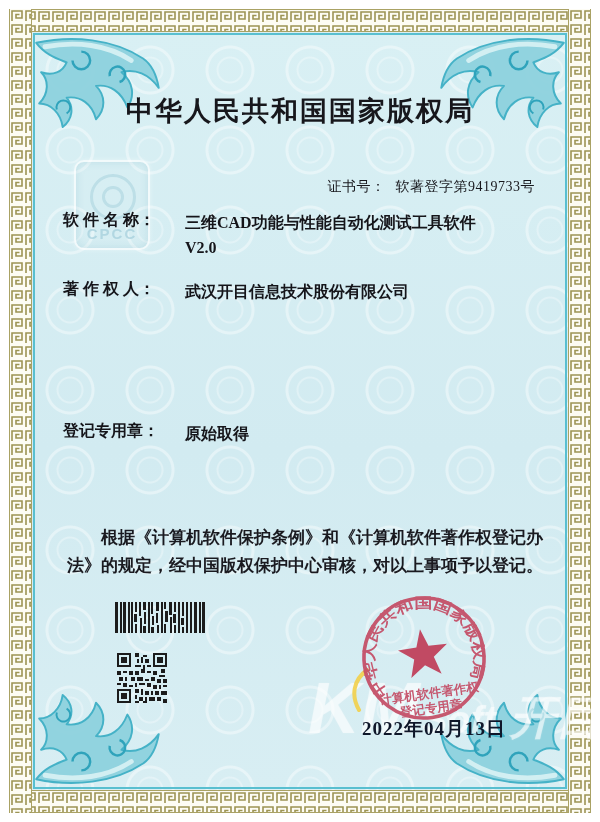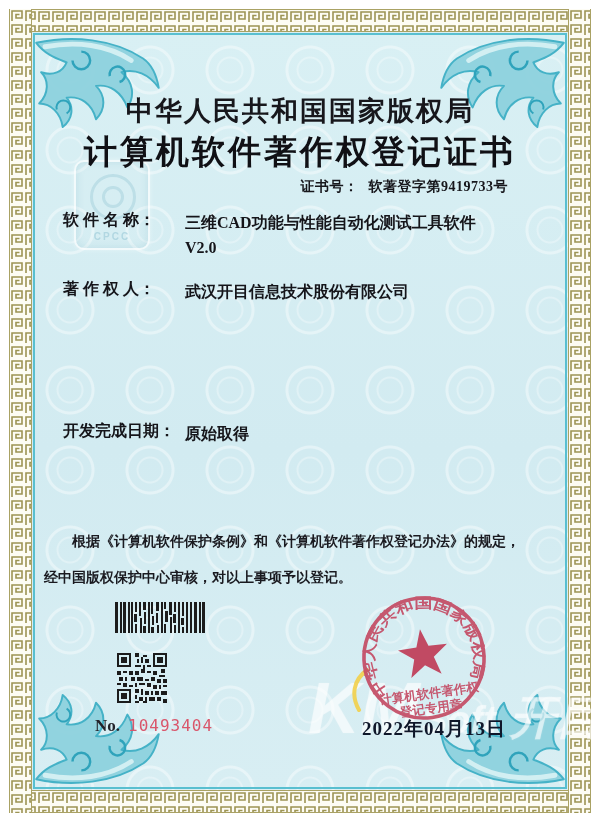--- a/index.html
+++ b/index.html
@@ -32,47 +32,47 @@
   .fl-tl{left:33px;top:33px;}
   .fl-tr{right:33px;top:33px;transform:scaleX(-1);}
   .fl-bl{left:33px;bottom:33px;transform:scaleY(-1);}
   .fl-br{right:33px;bottom:33px;transform:scale(-1,-1);}
 
   
   .authority{position:absolute;left:0;top:93px;width:100%;text-align:center;
     font-size:27px;font-weight:bold;letter-spacing:2px;color:#17171c;}
   .cert-title{position:absolute;left:0;top:130px;width:100%;text-align:center;
     font-size:33px;font-weight:bold;letter-spacing:3px;color:#101015;}
-  .cert-no{position:absolute;right:92px;top:178px;font-size:14px;font-weight:bold;color:#17171c;letter-spacing:.5px;}
+  .cert-no{position:absolute;right:65px;top:178px;font-size:14px;font-weight:normal;color:#17171c;letter-spacing:.5px;}
   .cert-no .lbl{margin-right:10px;}
 
   .field{position:absolute;left:63px;width:486px;font-size:16px;font-weight:bold;color:#15151a;}
   .flabel{display:inline-block;min-width:122px;vertical-align:top;}
   .fvalue{display:inline-block;vertical-align:top;white-space:pre-line;max-width:350px;line-height:25px;}
 
-  .statement{position:absolute;left:44px;top:524px;width:488px;font-size:14px;font-weight:600;
-    color:#1a1a20;line-height:36px;text-indent:2em;}
+  .statement{position:absolute;left:67px;top:524px;width:488px;font-size:17px;font-weight:600;
+    color:#1a1a20;line-height:28px;text-indent:2em;}
 
   
   .barcode{position:absolute;left:115px;top:602px;width:90px;height:31px;}
   .qrcode{position:absolute;left:117px;top:653px;width:50px;height:50px;}
   .serial{position:absolute;left:95px;top:716px;font-size:17px;font-weight:bold;color:#23232a;}
   .serial .num{font-family:"DejaVu Sans Mono","Liberation Mono",monospace;font-weight:normal;
     color:#d9566b;letter-spacing:1px;margin-left:8px;font-size:16px;}
 
   
   .cpcc{position:absolute;left:74px;top:160px;width:72px;height:86px;border-radius:10px;
     border:2px solid rgba(255,255,255,.85);box-shadow:inset 0 0 8px rgba(130,180,195,.35), 0 0 4px rgba(255,255,255,.5);
     opacity:.8;}
   .cpcc .ring{position:absolute;left:14px;top:12px;width:40px;height:40px;border-radius:50%;
     border:3px solid rgba(178,216,226,.9);}
   .cpcc .ring:after{content:"";position:absolute;left:9px;top:9px;width:16px;height:16px;border-radius:50%;
     border:3px solid rgba(178,216,226,.9);}
   .cpcc .cpcc-label{position:absolute;left:0;bottom:6px;width:100%;text-align:center;
-    font-family:"Liberation Sans","DejaVu Sans",sans-serif;font-size:10px;letter-spacing:2px;
+    font-family:"Liberation Sans","DejaVu Sans",sans-serif;font-size:15px;letter-spacing:2px;
     color:rgba(165,208,220,.95);font-weight:bold;}
 
   
   .brand{position:absolute;left:308px;top:672px;width:300px;color:rgba(255,255,255,.55);
     font-family:"Liberation Sans","DejaVu Sans",sans-serif;font-style:italic;font-weight:bold;
     white-space:nowrap;text-shadow:0 0 2px rgba(255,255,255,.25);}
   .brand .km{font-size:72px;line-height:72px;}
   .brand .soft{font-size:38px;margin-left:2px;}
   .brand .cn{font-size:46px;margin-left:14px;}
   .swoosh{position:absolute;left:347px;top:668px;width:26px;height:44px;}
@@ -138,34 +138,33 @@
   <svg class="flourish fl-br">
       <use href="#flourish"></use>
     </svg>
 
   <div class="cpcc">
     <div class="ring"></div>
     <div class="cpcc-label">CPCC</div>
   </div>
 
   <div class="authority">中华人民共和国国家版权局</div>
-  <div class="cert-title">计算机软件著作权登记证书</div>
   <div class="cert-no">
     <span class="lbl">证书号：</span><span>软著登字第9419733号</span>
   </div>
 
   <div class="field" style="top:210px">
     <span class="flabel">软 件 名 称：</span><span class="fvalue">三维CAD功能与性能自动化测试工具软件
 V2.0</span>
   </div>
   <div class="field" style="top:279px">
     <span class="flabel">著 作 权 人：</span><span class="fvalue">武汉开目信息技术股份有限公司</span>
   </div>
   <div class="field" style="top:421px">
-    <span class="flabel">开发完成日期：</span><span class="fvalue">原始取得</span>
+    <span class="flabel">登记专用章：</span><span class="fvalue">原始取得</span>
   </div>
 
   <div class="statement">根据《计算机软件保护条例》和《计算机软件著作权登记办法》的规定，经中国版权保护中心审核，对以上事项予以登记。</div>
 
   <div class="brand">
     <span class="km">KM</span><span class="soft">Soft</span><span class="cn">开目</span>
   </div>
   <svg class="swoosh" viewBox="0 0 26 44">
     <path d="M20 2 C 6 12 4 28 12 42" fill="none" stroke="#f2cf4a" stroke-width="4" stroke-linecap="round" opacity=".9"></path>
   </svg>
@@ -268,23 +267,20 @@
         <rect x="11" y="22" width="2" height="2"></rect>
         <rect x="14" y="22" width="1" height="2"></rect>
       <rect x="16" y="22" width="3" height="2"></rect>
         <rect x="20" y="22" width="2" height="2"></rect>
         <rect x="23" y="23" width="2" height="2"></rect>
       <rect x="9" y="24" width="2" height="1"></rect>
         <rect x="13" y="24" width="2" height="1"></rect>
     </g>
   </svg>
 
-  <div class="serial">
-    <span>No.</span><span class="num">10493404</span>
-  </div>
 
   <svg class="seal" viewBox="0 0 174 174">
     <circle cx="87" cy="87" r="60" fill="none" stroke="#c44d66" stroke-width="3.6"></circle>
     <path id="sealArc" d="M 47 117 A 50 50 0 1 1 127 117" fill="none"></path>
     <text font-size="14.5" font-weight="bold" fill="#c44d66" font-family="Liberation Serif, DejaVu Serif, serif">
       <textPath href="#sealArc" startOffset="0" textLength="216" lengthAdjust="spacingAndGlyphs">中华人民共和国国家版权局</textPath>
     </text>
     <path fill="#c03e59" d="M87 58 L93.1 75.6 L111.7 76 L96.9 87.2 L102.3 105 L87 94.4 L71.7 105 L77.1 87.2 L62.3 76 L80.9 75.6 Z"></path>
     <text x="87" y="127" text-anchor="middle" font-size="12.5" font-weight="bold" fill="#c44d66" font-family="Liberation Serif, DejaVu Serif, serif">计算机软件著作权</text>
     <text x="87" y="142" text-anchor="middle" font-size="12.5" font-weight="bold" fill="#c44d66" font-family="Liberation Serif, DejaVu Serif, serif">登记专用章</text>

